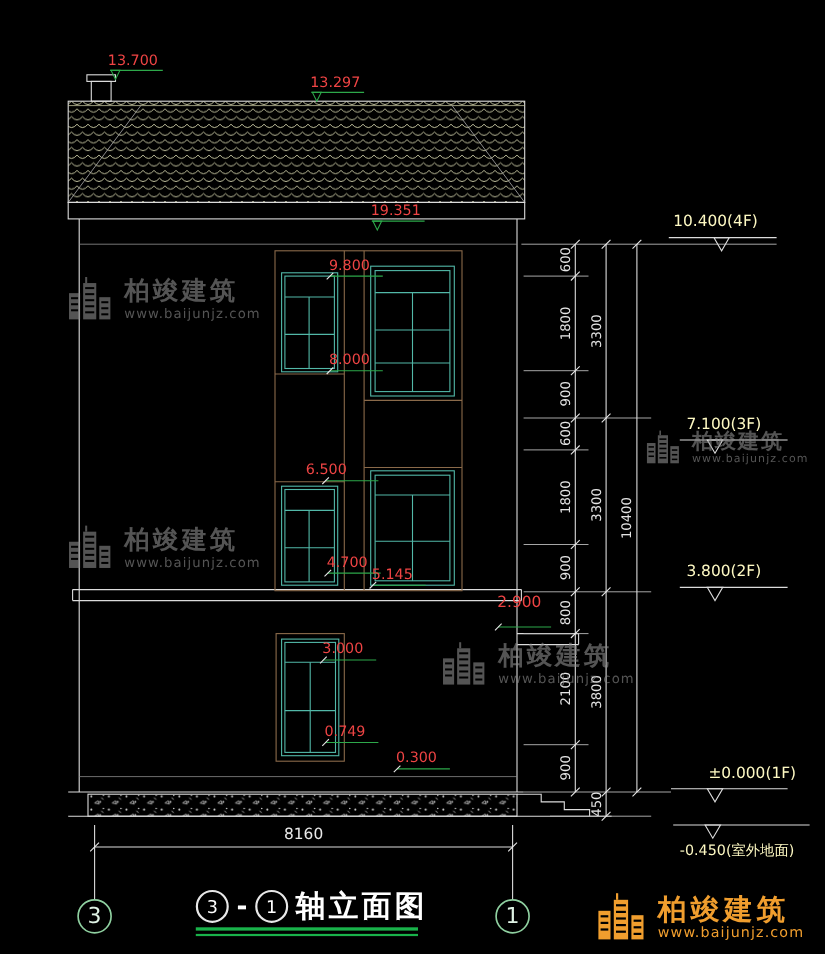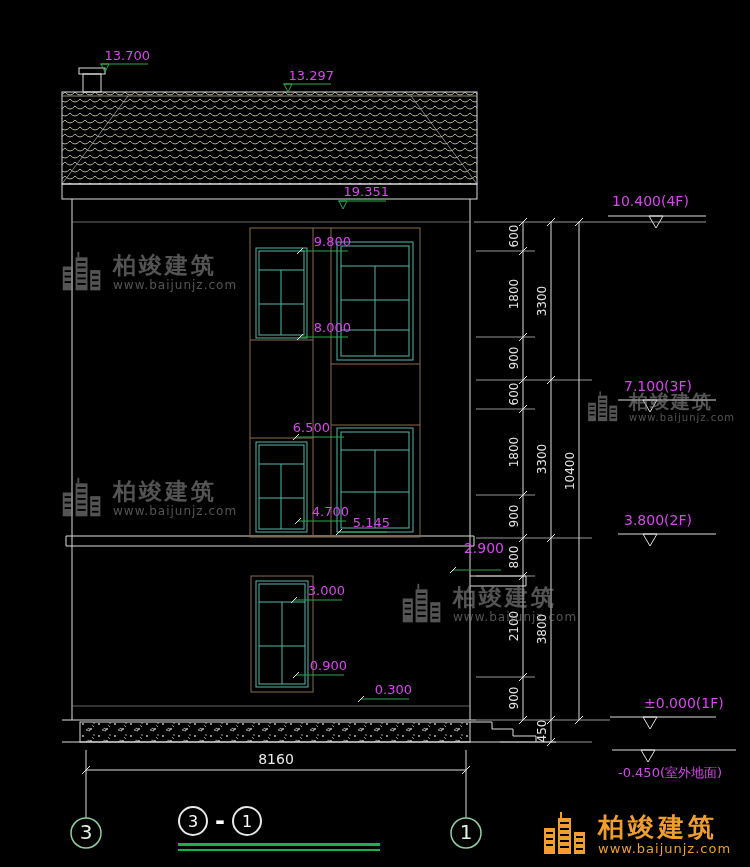--- a/index.html
+++ b/index.html
@@ -1,23 +1,23 @@
 <!DOCTYPE html>
 <html><head>
 <meta charset="utf-8">
 <style>
   html,body{margin:0;padding:0;background:#000;}
   .canvas{position:relative;width:750px;height:867px;background:#000;overflow:hidden;
           font-family:"DejaVu Sans",sans-serif;color:#e9e9e9;}
   svg.draw{position:absolute;left:0;top:0;}
-  .tag{position:absolute;width:52px;text-align:right;font-size:13px;color:#d946ef;
+  .tag{position:absolute;width:52px;text-align:left;font-size:13px;color:#ef4444;
        white-space:nowrap;line-height:14px;}
   .dim-v{position:absolute;width:60px;height:14px;text-align:center;font-size:12px;
          color:#e4e4e4;transform:rotate(-90deg);transform-origin:center;white-space:nowrap;line-height:14px;}
-  .lvl{position:absolute;font-size:14px;color:#d946ef;white-space:nowrap;}
+  .lvl{position:absolute;font-size:14px;color:#fef9c3;white-space:nowrap;}
   .axis-num{position:absolute;width:30px;text-align:center;font-size:20px;color:#dff2e4;}
   .title-wrap{position:absolute;left:178px;top:806px;display:flex;align-items:center;gap:7px;}
   .title-circle{display:inline-flex;align-items:center;justify-content:center;width:26px;height:26px;
         border:2px solid #e8e8e8;border-radius:50%;font-size:16px;color:#fff;}
   .title-dash{font-size:24px;color:#fff;font-weight:bold;}
   .title-text{font-size:27px;font-weight:bold;color:#fff;letter-spacing:3px;}
   .title-ul1{position:absolute;left:178px;top:843px;width:202px;height:3px;background:#19b24a;}
   .title-ul2{position:absolute;left:178px;top:849px;width:202px;height:2px;background:#19b24a;}
   .wm{position:absolute;display:flex;align-items:center;gap:9px;color:#8d8d8d;opacity:.6;}
   .wm .wm-name{font-size:23px;font-weight:bold;letter-spacing:3px;line-height:26px;}
@@ -253,21 +253,21 @@
   <div class="tag" style="left:98px;top:49px">13.700</div>
   <div class="tag" style="left:282px;top:69px">13.297</div>
   <div class="tag" style="left:337px;top:185px">19.351</div>
   <div class="tag" style="left:299px;top:235px">9.800</div>
   <div class="tag" style="left:299px;top:321px">8.000</div>
   <div class="tag" style="left:278px;top:421px">6.500</div>
   <div class="tag" style="left:297px;top:505px">4.700</div>
   <div class="tag" style="left:338px;top:516px">5.145</div>
   <div class="tag" style="left:452px;top:541px;font-size:14px">2.900</div>
   <div class="tag" style="left:293px;top:584px">3.000</div>
-  <div class="tag" style="left:295px;top:659px">0.900</div>
+  <div class="tag" style="left:295px;top:659px">0.749</div>
   <div class="tag" style="left:360px;top:683px">0.300</div>
 
   <div class="dim-v" style="left:484px;top:229px">600</div>
   <div class="dim-v" style="left:484px;top:287px">1800</div>
   <div class="dim-v" style="left:484px;top:351px">900</div>
   <div class="dim-v" style="left:484px;top:387px">600</div>
   <div class="dim-v" style="left:484px;top:445px">1800</div>
   <div class="dim-v" style="left:484px;top:509px">900</div>
   <div class="dim-v" style="left:484px;top:550px">800</div>
   <div class="dim-v" style="left:484px;top:619px">2100</div>
@@ -285,20 +285,21 @@
   <div class="lvl" style="left:618px;top:764px;font-size:13px">-0.450(室外地面)</div>
 
   <div class="dim8160">8160</div>
   <div class="axis-num" style="left:71px;top:820px">3</div>
   <div class="axis-num" style="left:451px;top:820px">1</div>
 
   <div class="title-wrap">
     <span class="title-circle">3</span>
     <span class="title-dash">-</span>
     <span class="title-circle">1</span>
+    <span class="title-text">轴立面图</span>
   </div>
   <div class="title-ul1"></div>
   <div class="title-ul2"></div>
 
   <div class="wm" style="left:60px;top:250px">
     <svg width="44" height="44">
         <use href="#bldg-icon"></use>
       </svg>
     <div>
         <div class="wm-name">柏竣建筑</div>

